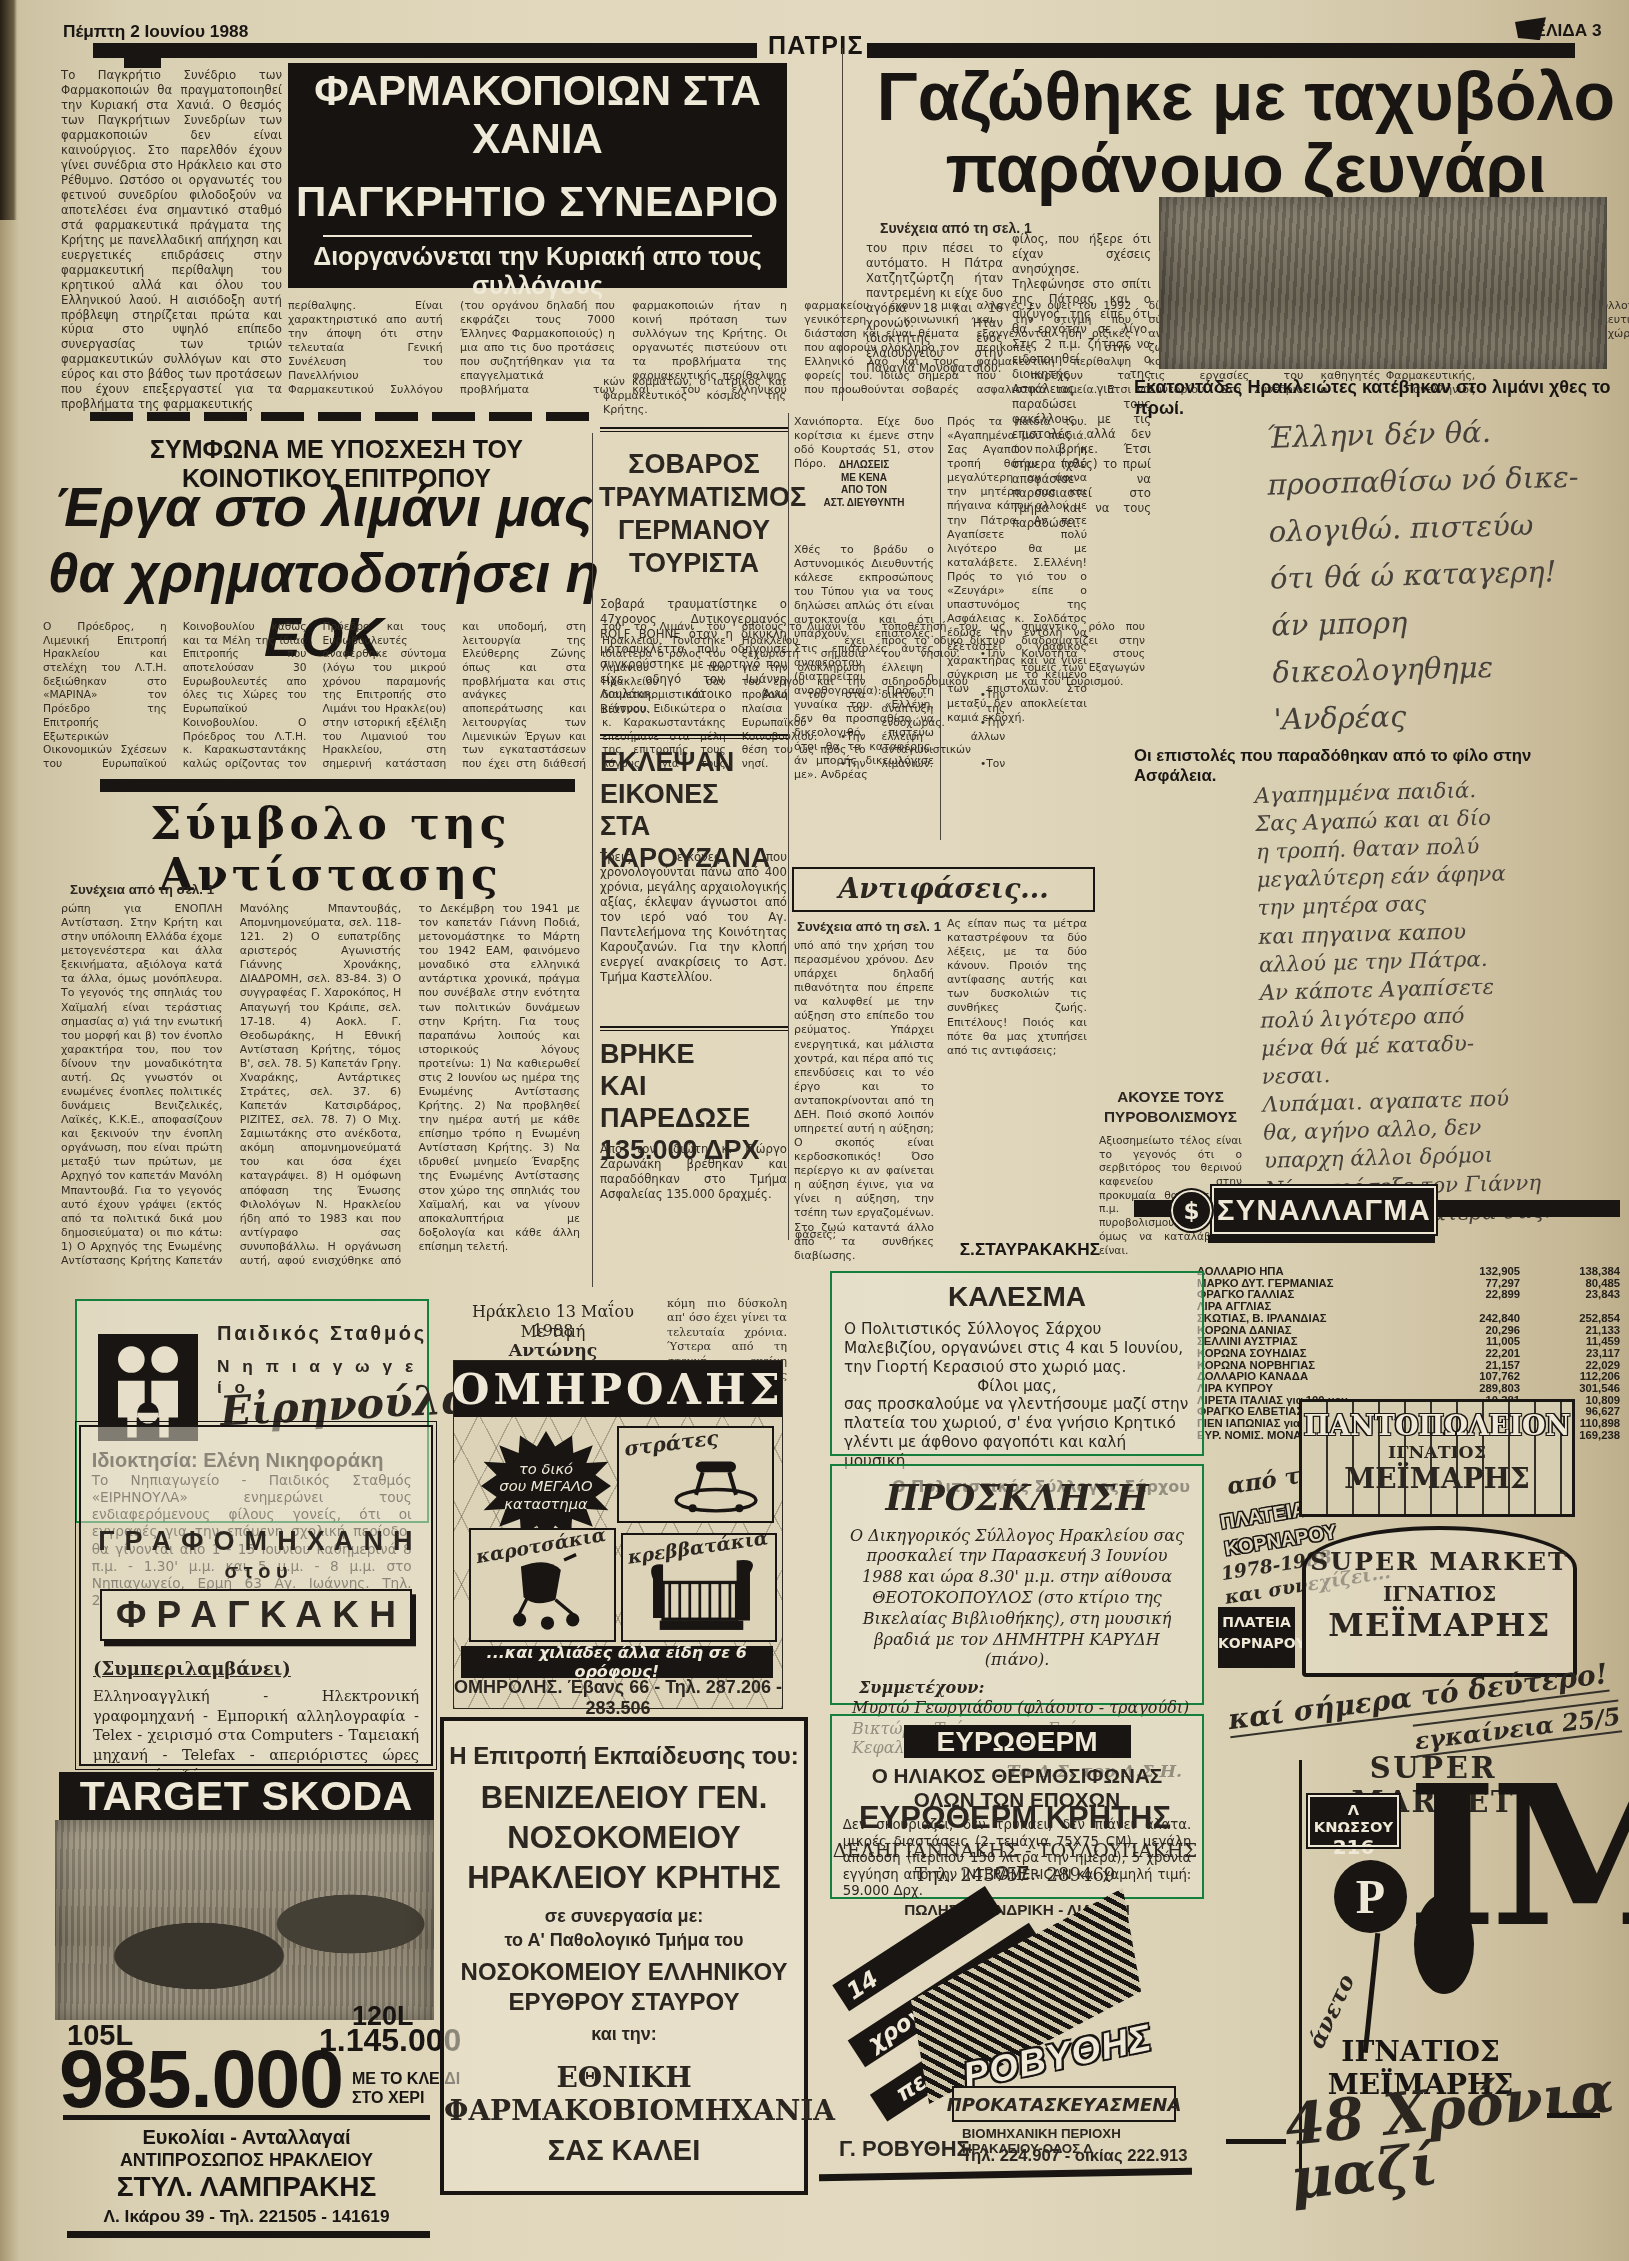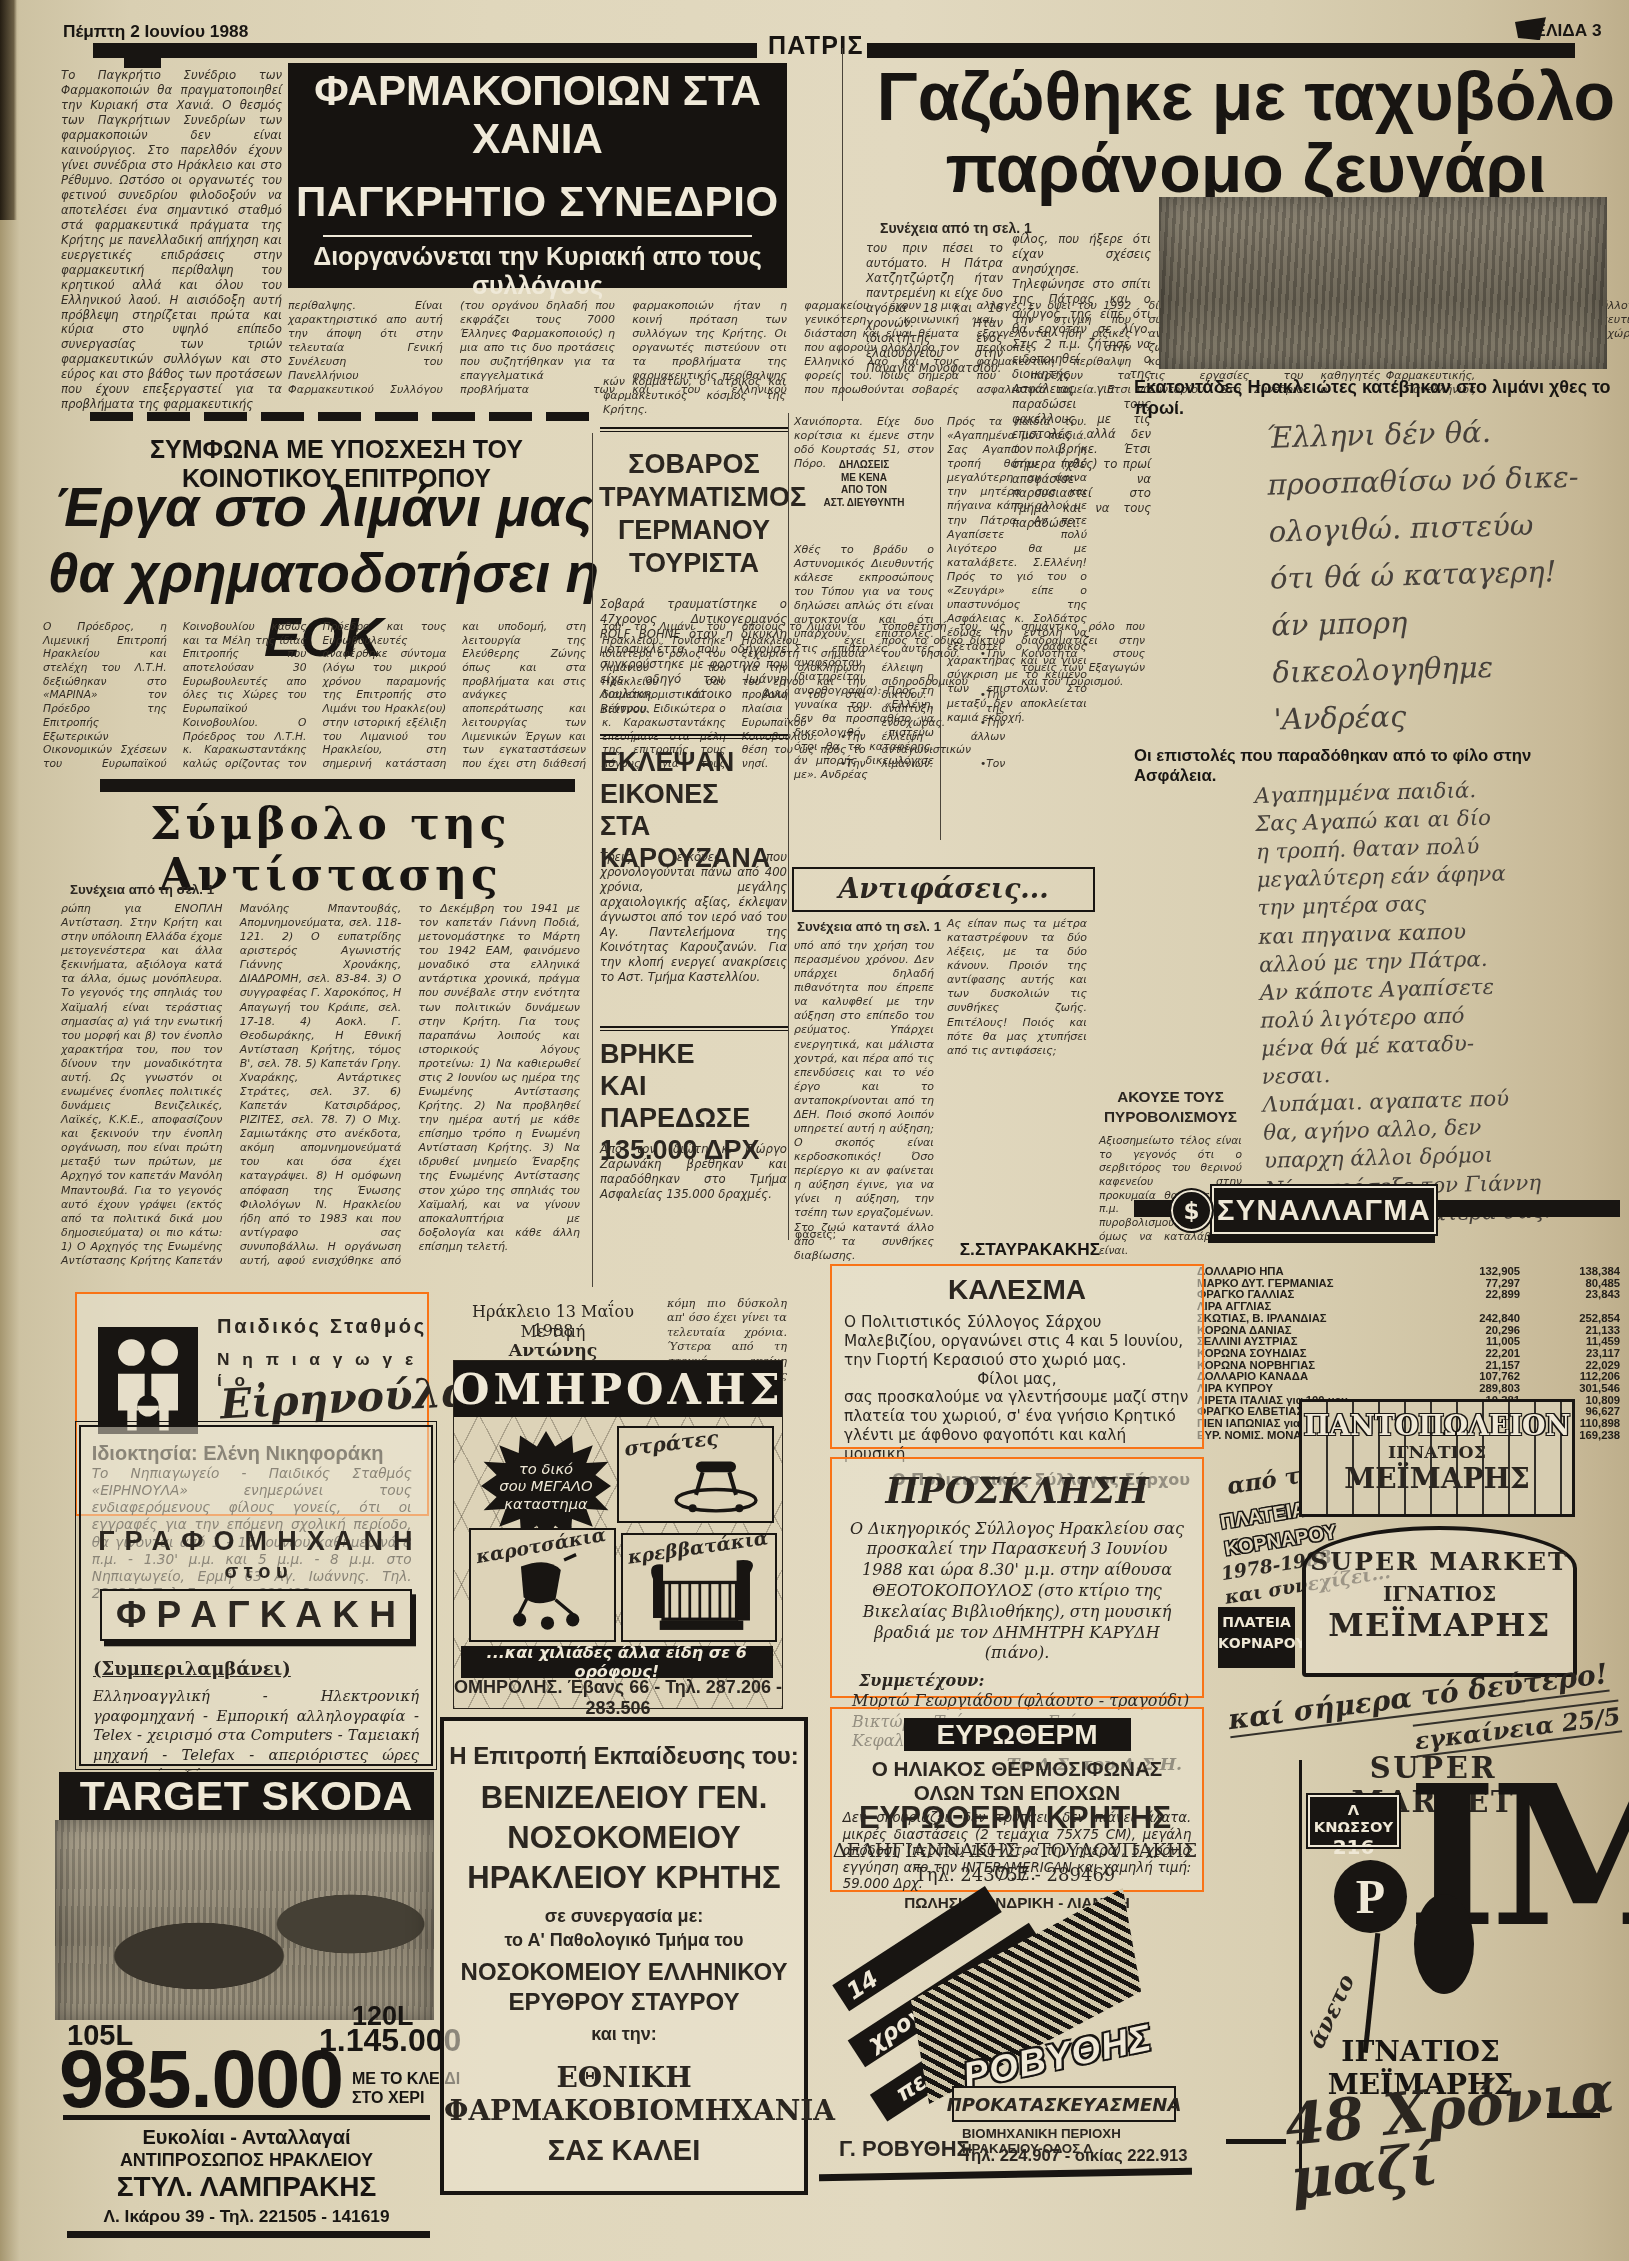--- a/index.html
+++ b/index.html
@@ -1,33 +1,33 @@
 <!DOCTYPE html>
 <html style="font-size:10.7px"><head>
 <meta charset="utf-8">
 <style>
   html,body{margin:0;padding:0;}
   body{width:1629px;height:2261px;position:relative;overflow:hidden;
        background:linear-gradient(90deg,#a5966f 0,#cdc2a2 1.2%,#d9cfb2 8%,#e0d7bc 30%,#e2d9c0 55%,#d9cfb2 78%,#cfc3a3 90%,#c6b795 97%,#bdae8b 100%);
        font-family:"DejaVu Sans",sans-serif;color:#2b2620;}
   .abs{position:absolute;}
-  .j{text-align:justify;text-justify:inter-word;font-style:italic;}
+  .j{text-align:justify;text-justify:inter-word;}
   .c{text-align:center;}
   .b{font-weight:bold;}
   .i{font-style:italic;}
   .sans{font-family:"Liberation Sans",sans-serif;}
   .serif{font-family:"DejaVu Serif",serif;}
   .pre{white-space:pre-line;}
   .bar{background:#181512;}
   .vr{background:#4a443a;width:1.3px;}
   .ink{color:#181512;}
   .body-txt{font-size:11px;line-height:1.28;color:#332d25;}
   .cols3{column-count:3;column-gap:17.3px;}
   .cols4{column-count:4;column-gap:16px;}
-  .boxed{border:2px solid #f97316;background:rgba(234,227,208,.55);}
+  .boxed{border:2px solid #15803d;background:rgba(234,227,208,.55);margin-top:7px;}
   .photo{background:
      repeating-linear-gradient(93deg,rgba(40,36,30,.35) 0 3.3px,rgba(120,112,98,.25) 3.3px 7.3px),
      linear-gradient(180deg,#9a9280 0%,#7d7666 35%,#6d6758 60%,#8d8674 100%);
      box-shadow:inset 0 0 27px rgba(0,0,0,.45);}
   .hw{font-family:"DejaVu Serif",serif;font-style:italic;color:#46403a;transform:rotate(-1.5deg);}
   .script{font-family:"DejaVu Serif",serif;font-style:italic;font-weight:bold;}
   .wsign{border:2.7px solid #181512;background:#ddd3b8;}
   .fxrow{display:flex;font-family:"Liberation Sans",sans-serif;font-weight:bold;font-size:11.3px;line-height:11.7px;color:#24201a;}
   .fxrow .n{flex:0 0 220px;}
   .fxrow .v1{flex:0 0 103px;text-align:right;}

